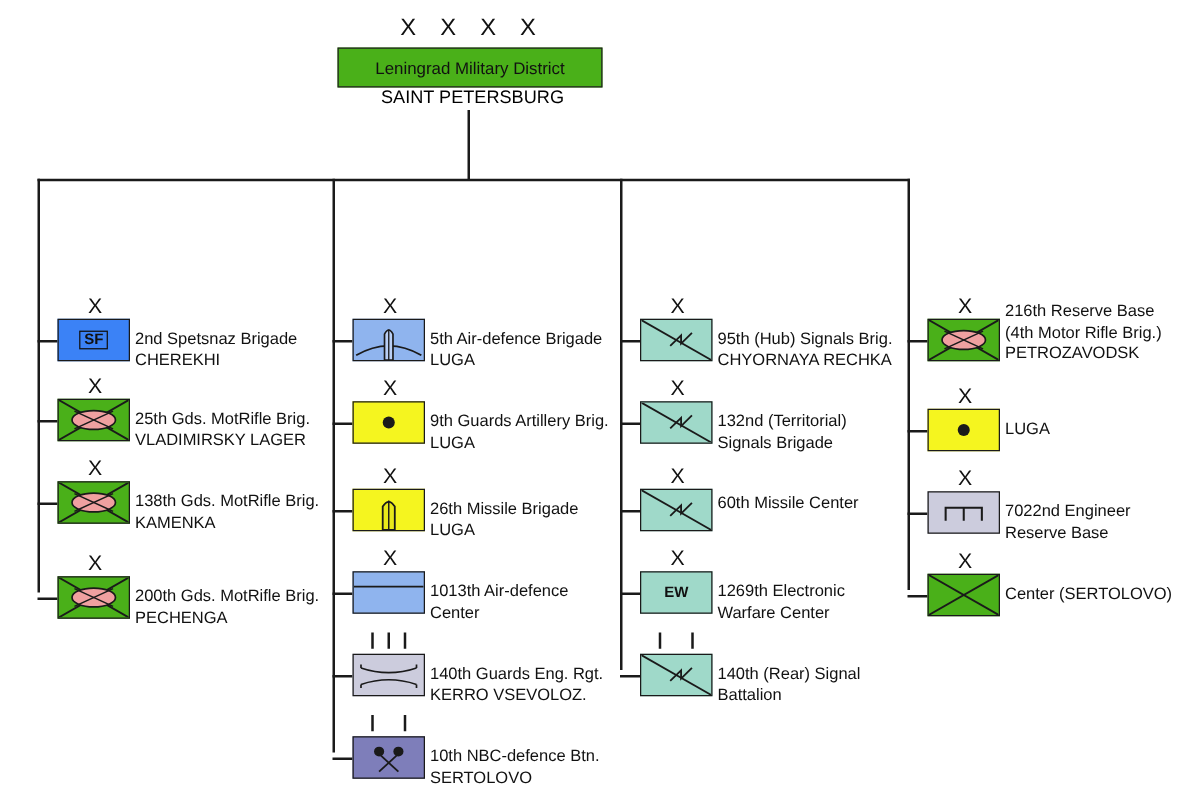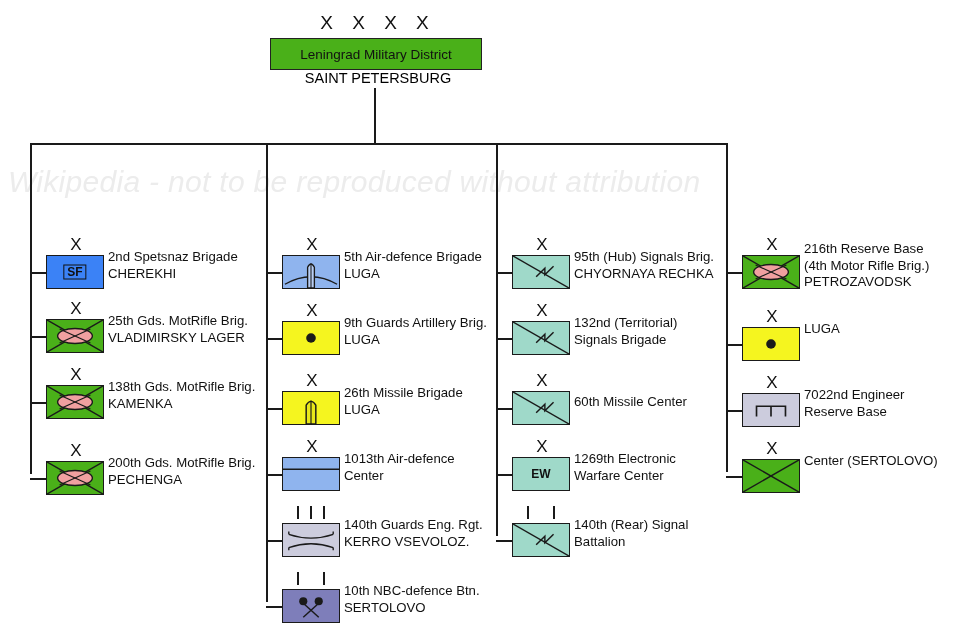--- a/index.html
+++ b/index.html
@@ -60,42 +60,41 @@
   .tick{position:absolute;top:0;width:2px;height:13px;background:#1a1a1a;}
   .symbol{
     position:absolute;left:0;top:19px;
     width:58px;height:34px;
     border:1.6px solid #1a1a1a;
     box-sizing:border-box;
     overflow:hidden;
   }
   .symbol svg{display:block;width:100%;height:100%;}
   .label{
-    position:absolute;left:62px;top:13px;
+    position:absolute;left:62px;top:27px;
     font-size:13.2px;line-height:16.5px;color:#111;
     white-space:nowrap;
   }
   .label.l3{top:5px;}
   .label div{white-space:nowrap;}
 
   
   .badge{
     position:absolute;left:50%;top:50%;
     transform:translate(-50%,-50%);
     font-size:12px;font-weight:bold;color:#111;
     padding:0 3px;line-height:13px;
   }
   .badge.boxed{border:1.4px solid #111;}
 </style>
 </head>
 <body>
 
 <div id="root">
 
-  <div class="watermark">Wikipedia - not to be reproduced without attribution</div>
 
   <div class="hdr" id="hdr-box">
     <span>Leningrad Military District</span>
   </div>
   <div class="hdr" id="hdr-size">X X X X</div>
   <div class="hdr" id="hdr-loc">SAINT PETERSBURG</div>
 
   <div class="ln v" style="left:374px;top:88px;height:56px;"></div>
   <div class="ln h" style="left:30px;top:143px;width:698px;"></div>
 

